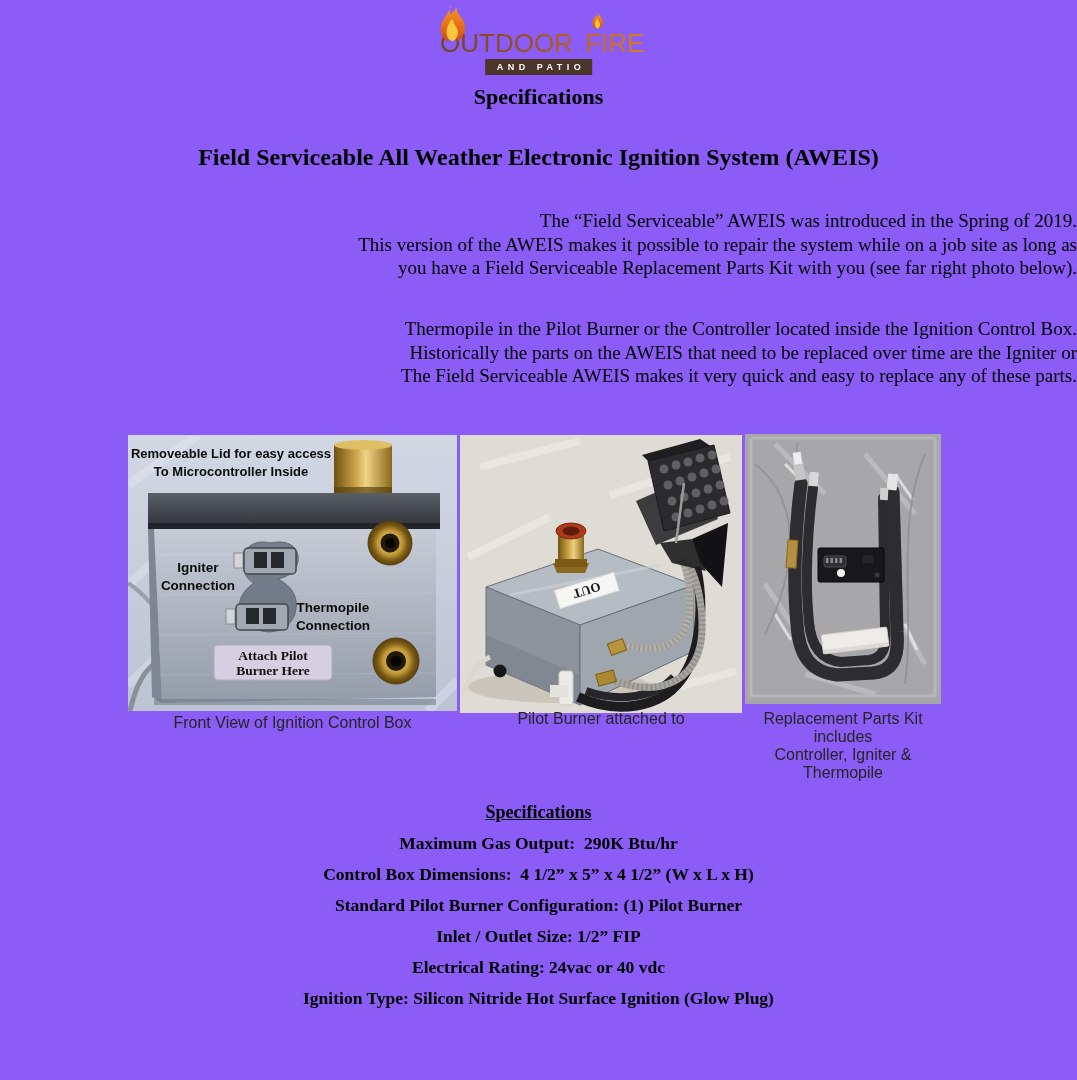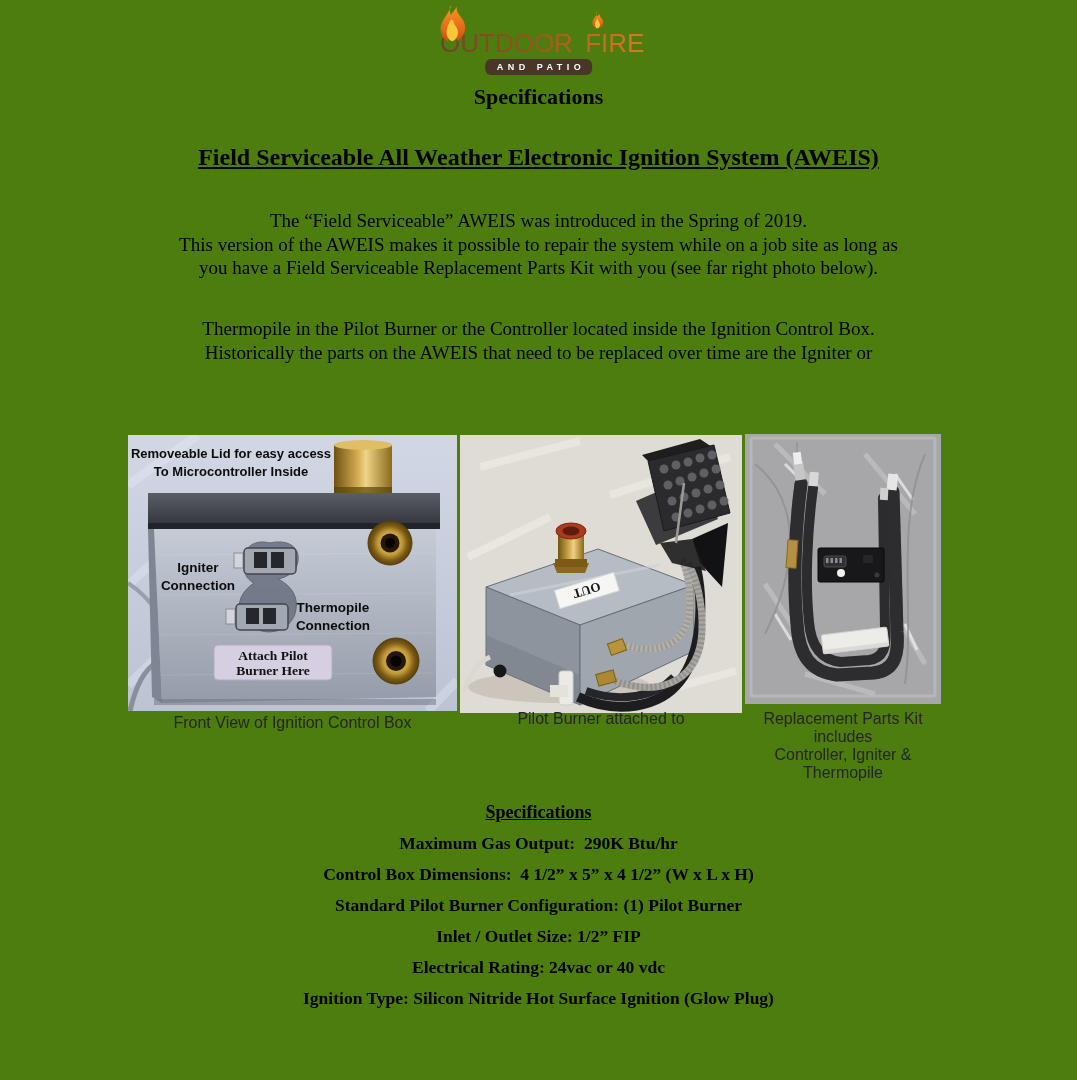--- a/index.html
+++ b/index.html
@@ -1,32 +1,32 @@
 <!DOCTYPE html>
 <html><head>
 <meta charset="utf-8">
 <style>
   html,body{margin:0;padding:0;background:#ffffff;}
-  .page{position:relative;width:1077px;height:1080px;background:#4d7c0f;overflow:hidden;
+  .page{position:relative;width:1077px;height:1080px;background:#8b5cf6;overflow:hidden;
         font-family:"Liberation Serif",serif;color:#000;}
   .abs-center{position:absolute;left:0;right:0;text-align:center;white-space:nowrap;}
 
   
   .logo-wrap{position:absolute;left:0;right:0;top:6px;height:80px;}
   .logo{position:relative;width:214px;margin:0 auto;height:80px;}
   .logo svg{position:absolute;left:0;top:0;display:block;}
   .banner{position:absolute;left:50%;transform:translateX(-50%);top:53px;
           background:#4a3628;color:#fff;font-family:"Liberation Sans",sans-serif;
           font-size:9px;font-weight:bold;letter-spacing:4.5px;
-          padding:3px 7px 3px 12px;white-space:nowrap;border-radius:6px;}
+          padding:3px 7px 3px 12px;white-space:nowrap;}
 
   .heading-top{top:84px;font-size:22px;font-weight:bold;}
-  .doc-title{top:144px;font-size:24px;font-weight:bold;text-decoration:underline;}
-
-  .para{position:absolute;left:0;right:0;text-align:center;font-size:19px;line-height:23.5px;}
+  .doc-title{top:144px;font-size:24px;font-weight:bold;}
+
+  .para{position:absolute;left:0;right:0;text-align:right;font-size:19px;line-height:23.5px;}
   .para1{top:209px;} .para2{top:317px;}
   .para div{white-space:nowrap;}
 
   
   .photo{position:absolute;top:435px;}
   .photo svg{display:block;}
   .photo1{left:128px;width:329px;height:276px;}
   .photo2{left:460px;width:282px;height:278px;}
   .photo3{left:745px;width:196px;height:270px;top:434px;}
 
@@ -88,20 +88,21 @@
 
   <div class="para para1">
     <div>The “Field Serviceable” AWEIS was introduced in the Spring of 2019.</div>
     <div>This version of the AWEIS makes it possible to repair the system while on a job site as long as</div>
     <div>you have a Field Serviceable Replacement Parts Kit with you (see far right photo below).</div>
   </div>
 
   <div class="para para2">
     <div>Thermopile in the Pilot Burner or the Controller located inside the Ignition Control Box.</div>
     <div>Historically the parts on the AWEIS that need to be replaced over time are the Igniter or</div>
+    <div>The Field Serviceable AWEIS makes it very quick and easy to replace any of these parts.</div>
   </div>
 
   <div class="photo photo1">
     <svg width="329" height="276" viewBox="0 0 329 276">
       <defs>
         <linearGradient id="p1bg" x1="0" y1="0" x2="0" y2="1">
           <stop offset="0" stop-color="#d2d7e4"></stop>
             <stop offset="1" stop-color="#bcc3d3"></stop>
         </linearGradient>
         <linearGradient id="p1lid" x1="0" y1="0" x2="0" y2="1">

